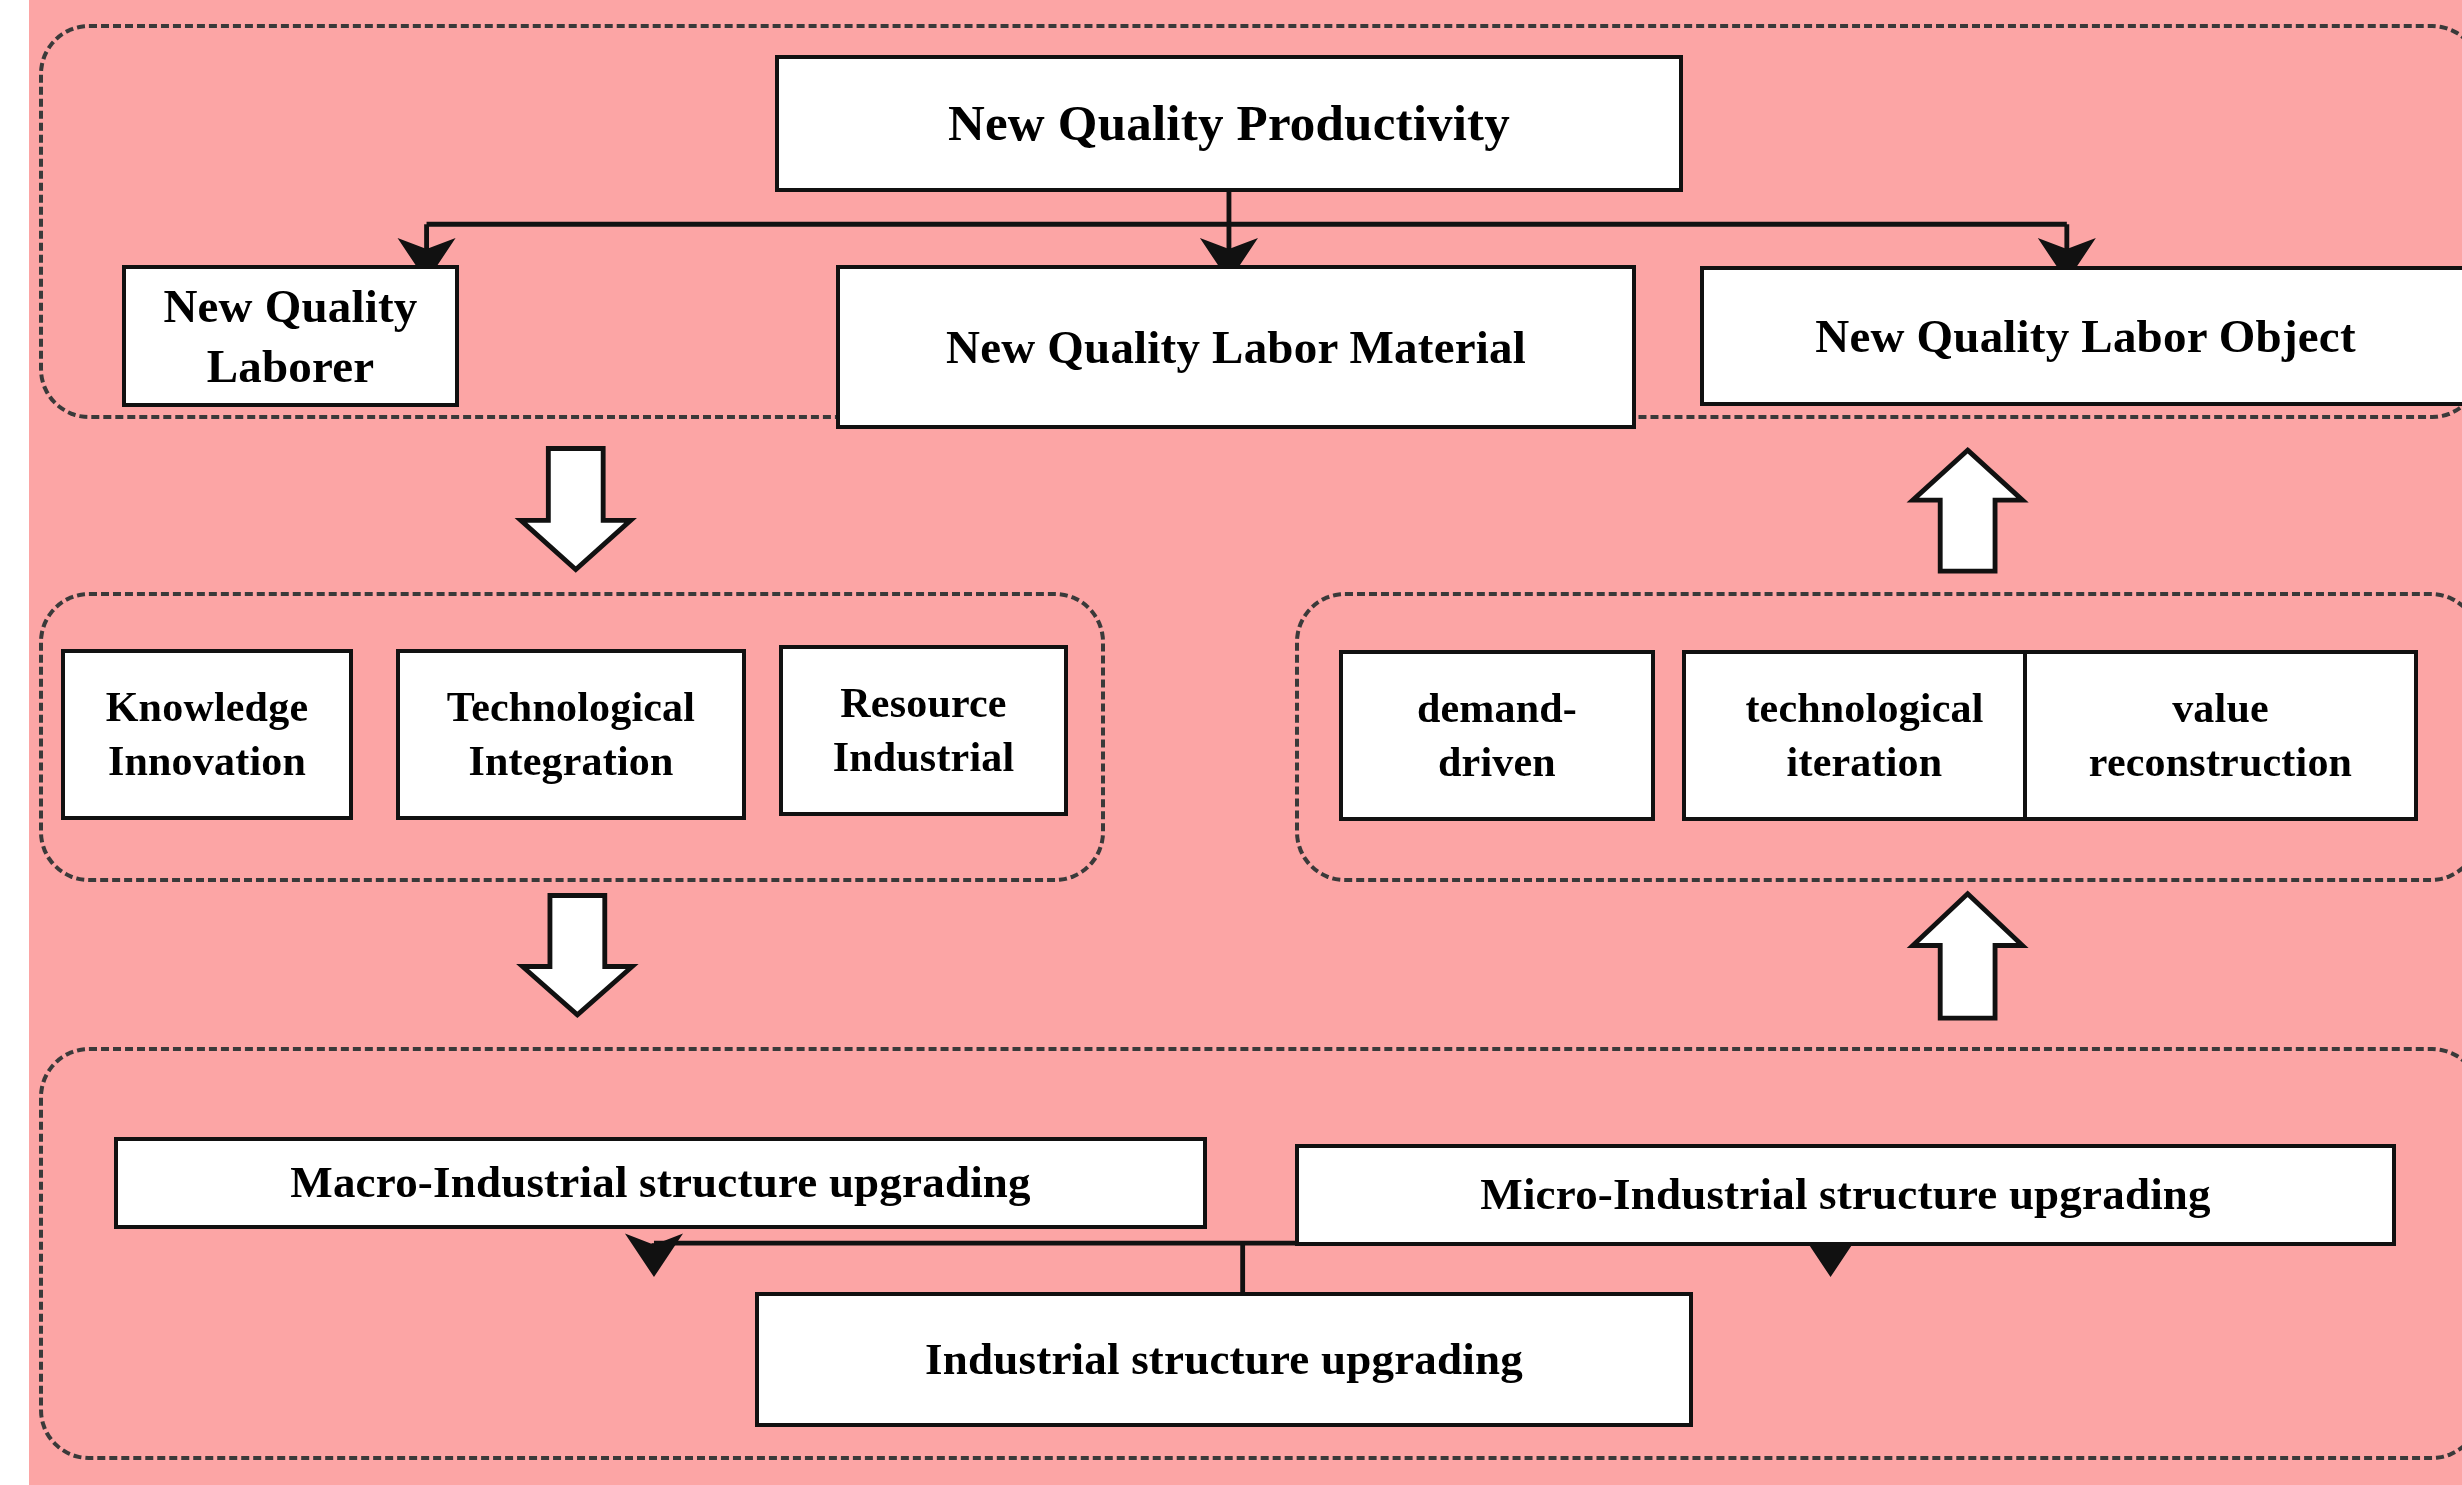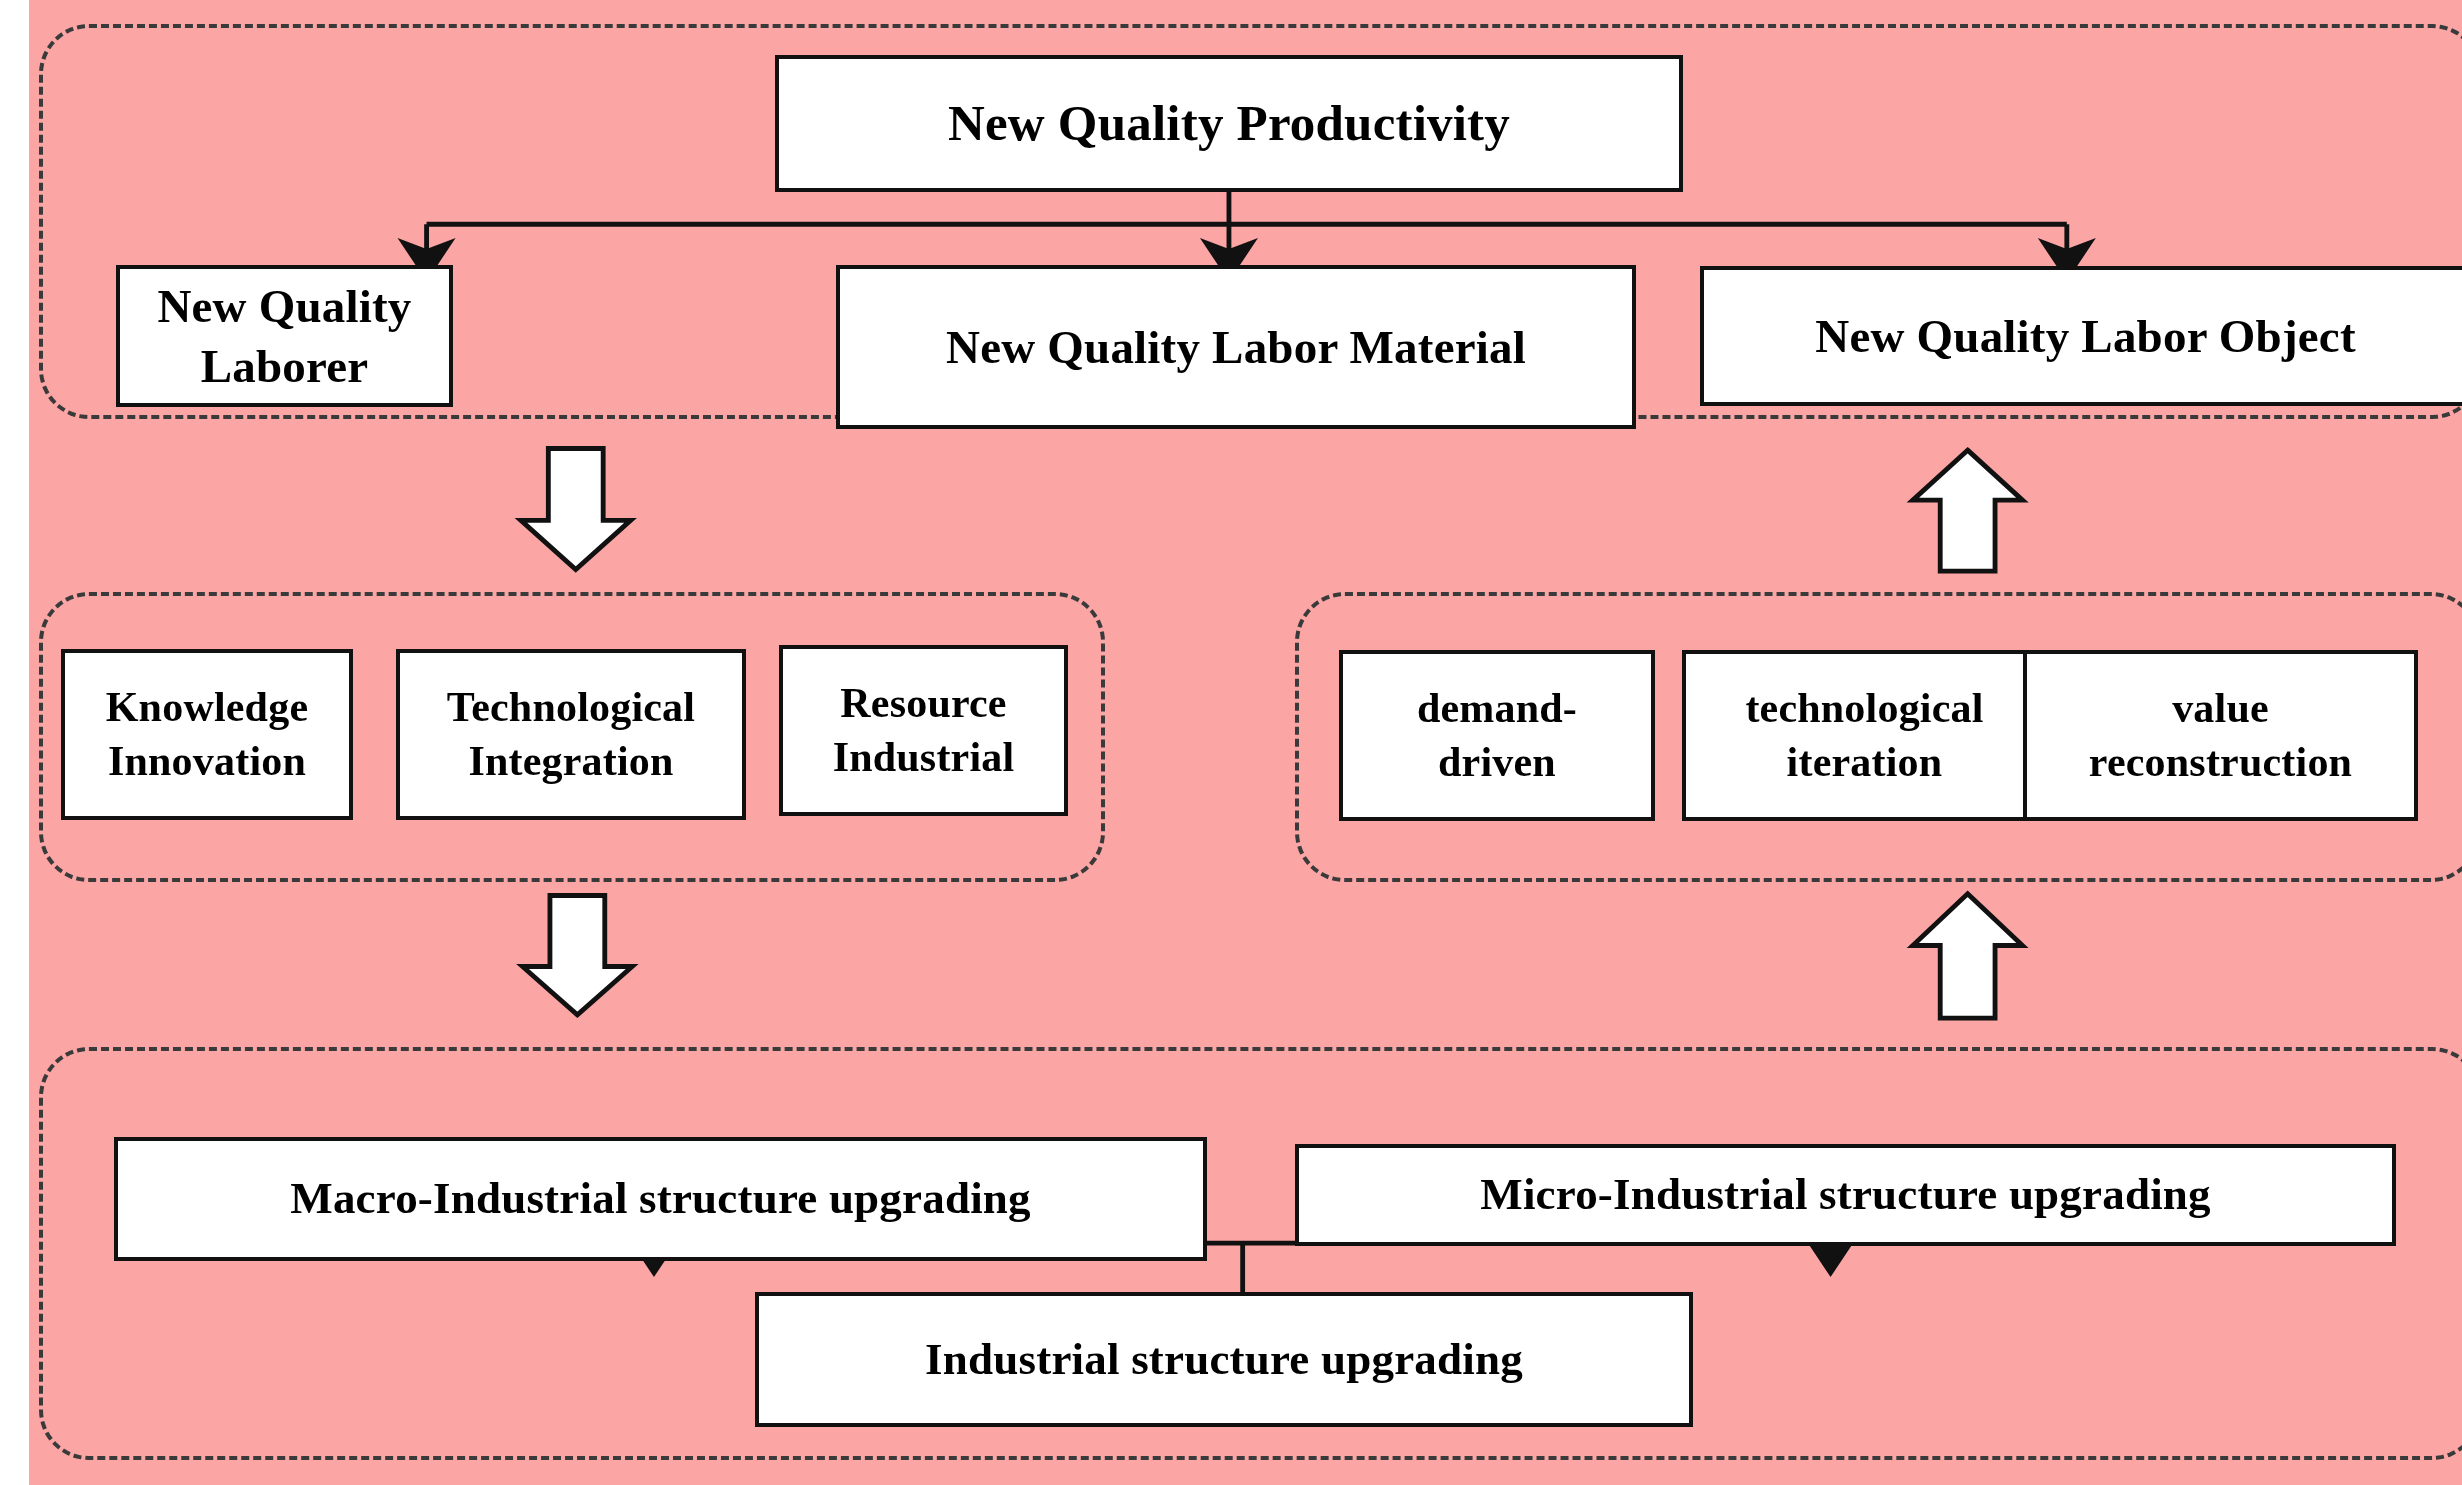--- a/index.html
+++ b/index.html
@@ -105,21 +105,21 @@
       <path d="M775,1541 L2234,1541"></path>
       <path d="M775,1541 L775,1556" marker-end="url(#ahead)"></path>
       <path d="M2234,1541 L2234,1556" marker-end="url(#ahead)"></path>
     </g>
   </svg>
 
   <div class="node t-xl" style="left:746px; top:55px; width:908px; height:137px;">
     <span class="node-label">New Quality Productivity</span>
   </div>
 
-  <div class="node t-lg" style="left:87px; top:265px; width:337px; height:142px;">
+  <div class="node t-lg" style="left:93px; top:265px; width:337px; height:142px;">
     <span class="node-label">New Quality Laborer</span>
   </div>
 
   <div class="node t-lg" style="left:807px; top:265px; width:800px; height:164px;">
     <span class="node-label">New Quality Labor Material</span>
   </div>
 
   <div class="node t-lg" style="left:1671px; top:266px; width:771px; height:140px;">
     <span class="node-label">New Quality Labor Object</span>
   </div>
@@ -147,21 +147,21 @@
   <div class="node t-sm" style="left:1653px; top:650px; width:365px; height:171px;">
     <span class="node-label">technological
 iteration</span>
   </div>
 
   <div class="node t-sm" style="left:1994px; top:650px; width:395px; height:171px;justify-content:center;">
     <span class="node-label">value
 reconstruction</span>
   </div>
 
-  <div class="node t-md" style="left:85px; top:1137px; width:1093px; height:124px;">
+  <div class="node t-md" style="left:85px; top:1137px; width:1093px; height:92px;">
     <span class="node-label">Macro-Industrial structure upgrading</span>
   </div>
 
   <div class="node t-md" style="left:1266px; top:1144px; width:1101px; height:102px;">
     <span class="node-label">Micro-Industrial structure upgrading</span>
   </div>
 
   <div class="node t-md" style="left:726px; top:1292px; width:938px; height:135px;">
     <span class="node-label">Industrial structure upgrading</span>
   </div>

